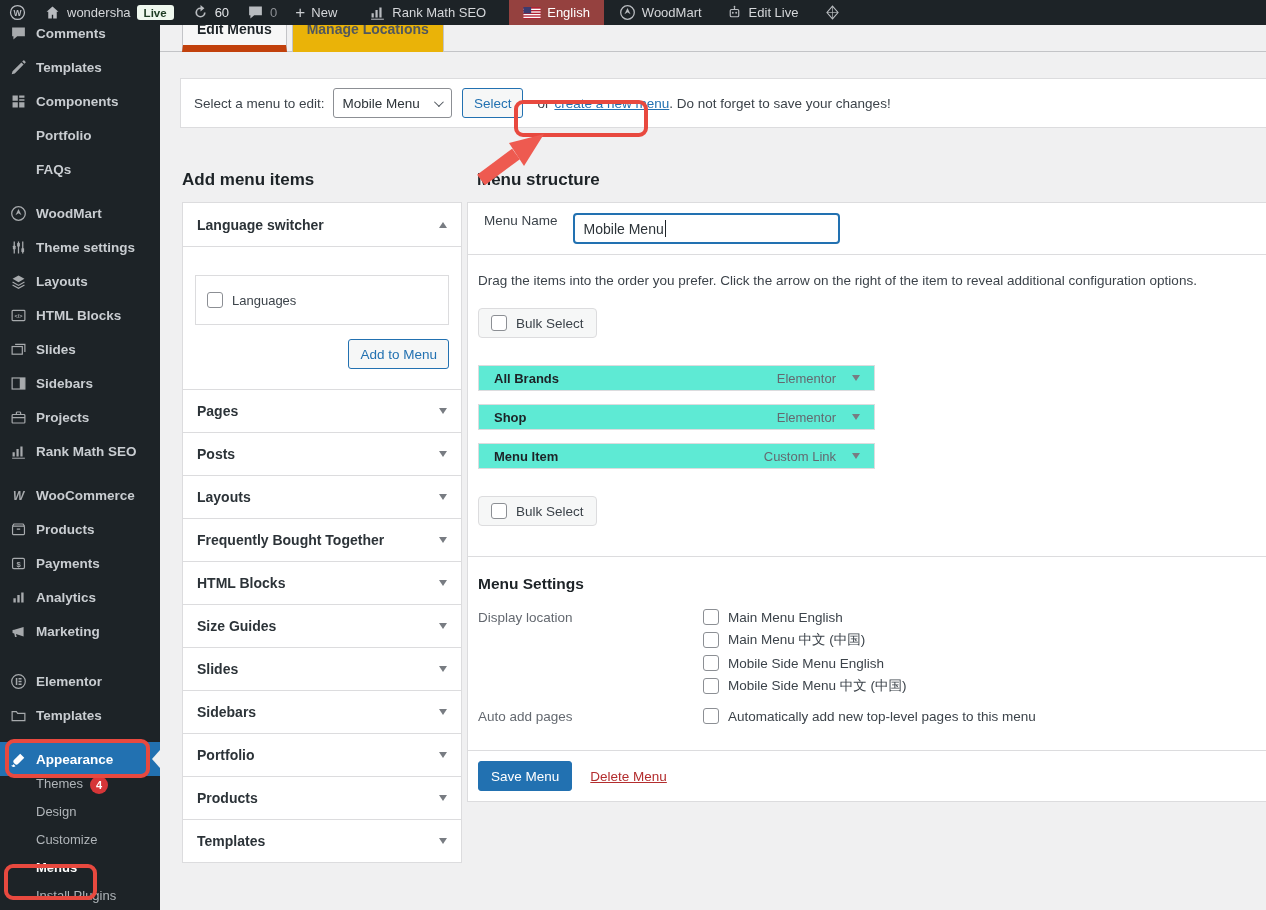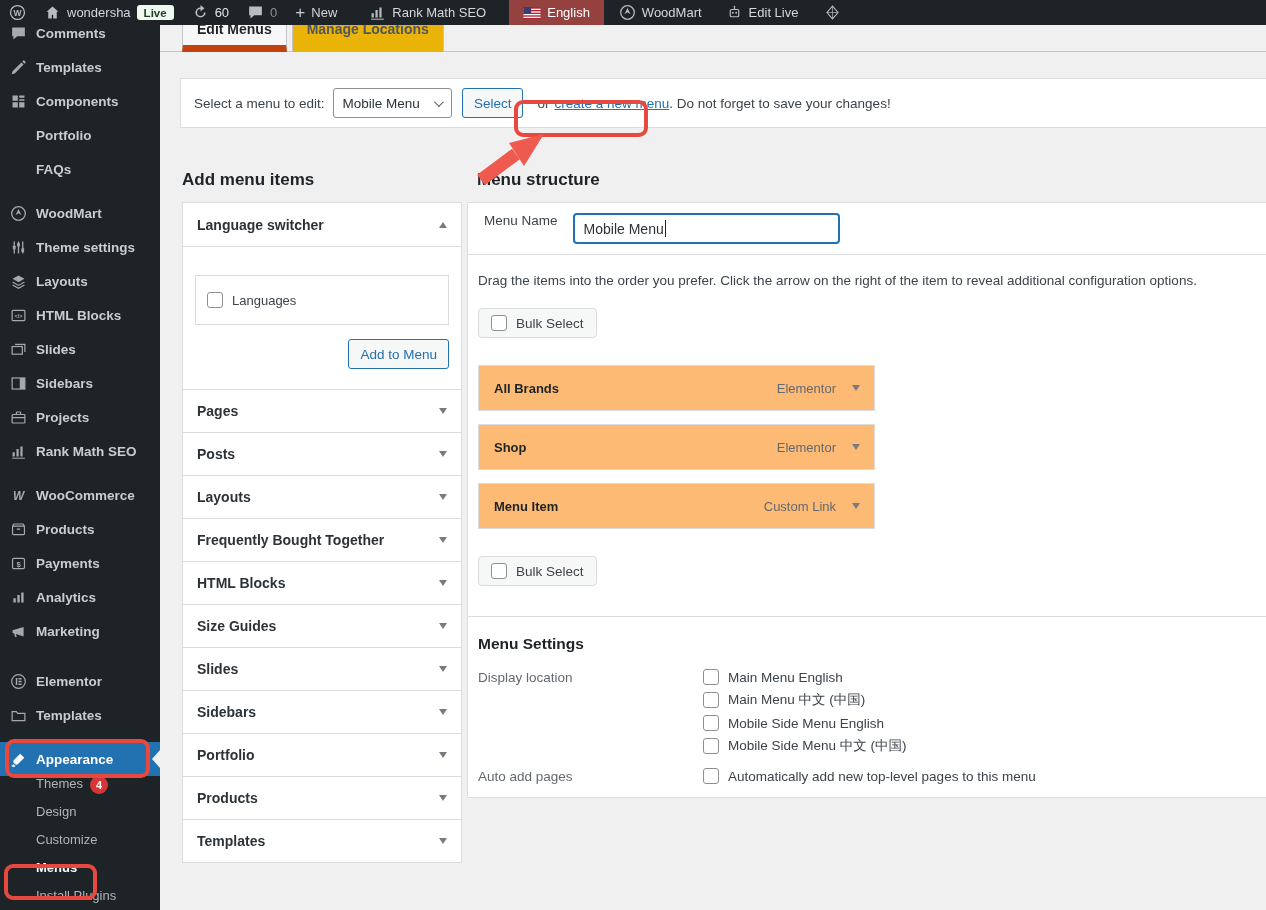--- a/index.html
+++ b/index.html
@@ -85,21 +85,21 @@
   .name-label { font-size:13.5px; color:#3c434a; margin:0 15px 0 6px; }
   .text-input { width:267px; height:31px; border:2px solid #2271b1; border-radius:4px; background:#fff;
     display:flex; align-items:center; padding:0 9px; font-size:14px; color:#2c3338; cursor:text; }
   .caret { width:0; border-left:1.5px solid #1d2327; height:17px; margin-left:1px; }
   .ms-body { padding:0 10px; }
   .drag-hint { font-size:13.5px; color:#3c434a; margin:18px 0 20px; max-width:980px; }
   .chip { display:inline-flex; align-items:center; gap:9px; border:1px solid #dcdcde; background:#f6f7f7;
     border-radius:4px; padding:6px 12px; cursor:pointer; }
   .chip .cb-label { font-size:13.5px; }
   .menu-items { margin-top:27px; width:397px; }
-  .mi-bar { height:46px; background:#fdba74; border:1px solid #dcdcde; margin-bottom:13px;
+  .mi-bar { height:26px; background:#5eead4; border:1px solid #dcdcde; margin-bottom:13px;
     display:flex; align-items:center; padding:0 14px 0 15px; cursor:grab; }
   .mi-title { font-size:13px; font-weight:700; color:#1d2327; flex:1; }
   .mi-type { font-size:13px; color:#646970; margin-right:16px; }
   .chip2 { margin-top:14px; }
   .hr-full { border-top:1px solid #dcdcde; margin:30px -10px 0; }
   .settings { padding-top:18px; }
   h3.ms-settings { font-size:15.5px; font-weight:700; margin:0 0 16px; color:#1d2327; }
   .set-row { display:flex; margin-bottom:13px; }
   .set-label { width:225px; flex:0 0 225px; font-size:13.5px; color:#646970; padding-top:1px; }
   .set-opts { display:flex; flex-direction:column; gap:6px; }
@@ -502,20 +502,24 @@
             <div class="set-row">
               <span class="set-label">Auto add pages</span>
               <div class="set-opts">
                 <span class="opt">
                   <span class="cb"></span>
                   <span class="cb-label">Automatically add new top-level pages to this menu</span>
                 </span>
               </div>
             </div>
           </div>
+          <div class="ms-footer">
+            <span class="button-primary">Save Menu</span>
+            <a class="danger-link">Delete Menu</a>
+          </div>
         </div>
       </div>
     </section>
   </div>
 </main>
 
 <div class="anno-box" id="anno-link"></div>
 <svg id="anno-arrow" width="90" height="58" viewBox="0 0 90 58">
   <path d="M13 48 L48 22" stroke="#ee5a50" stroke-width="13" fill="none"></path>
   <polygon points="76,2 41,11 56,34" fill="#ee5a50"></polygon>

